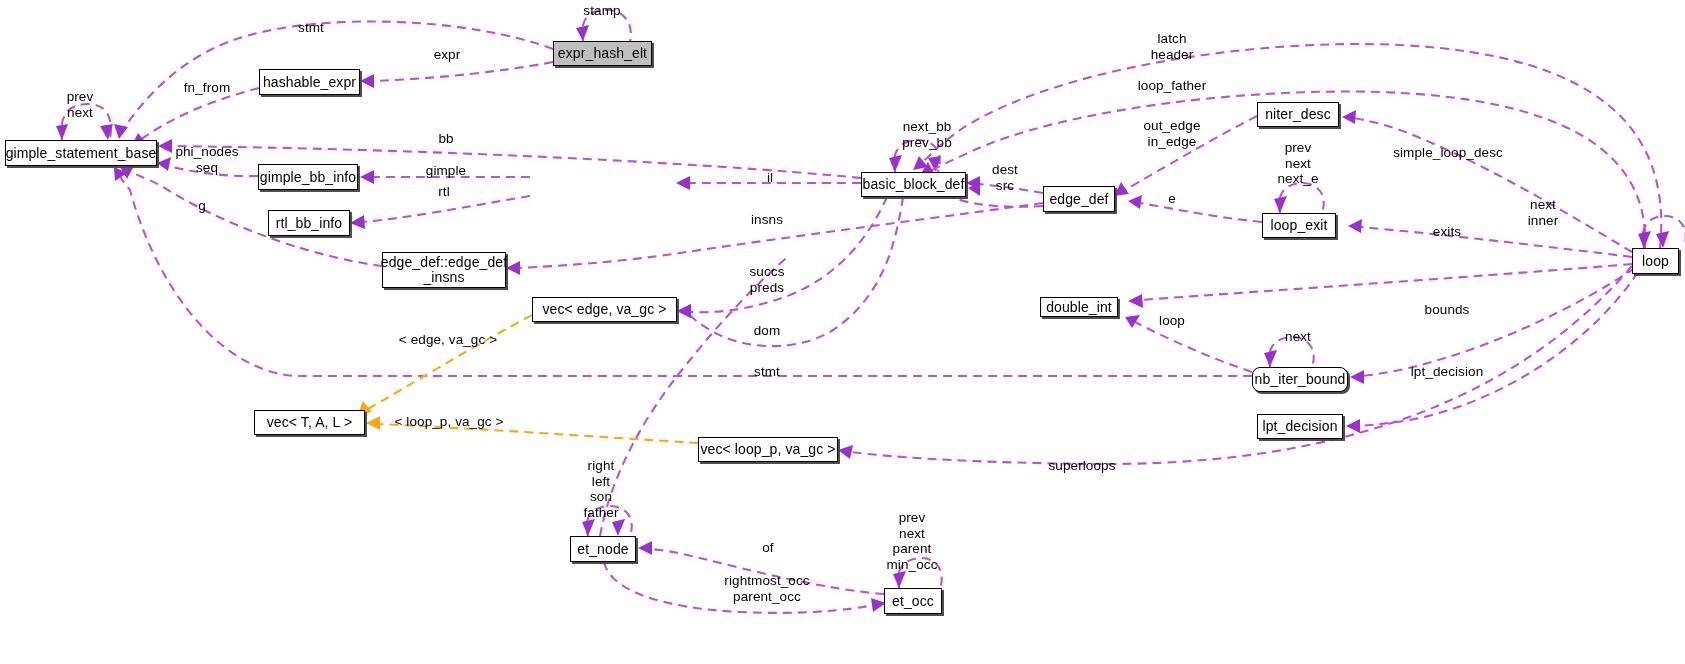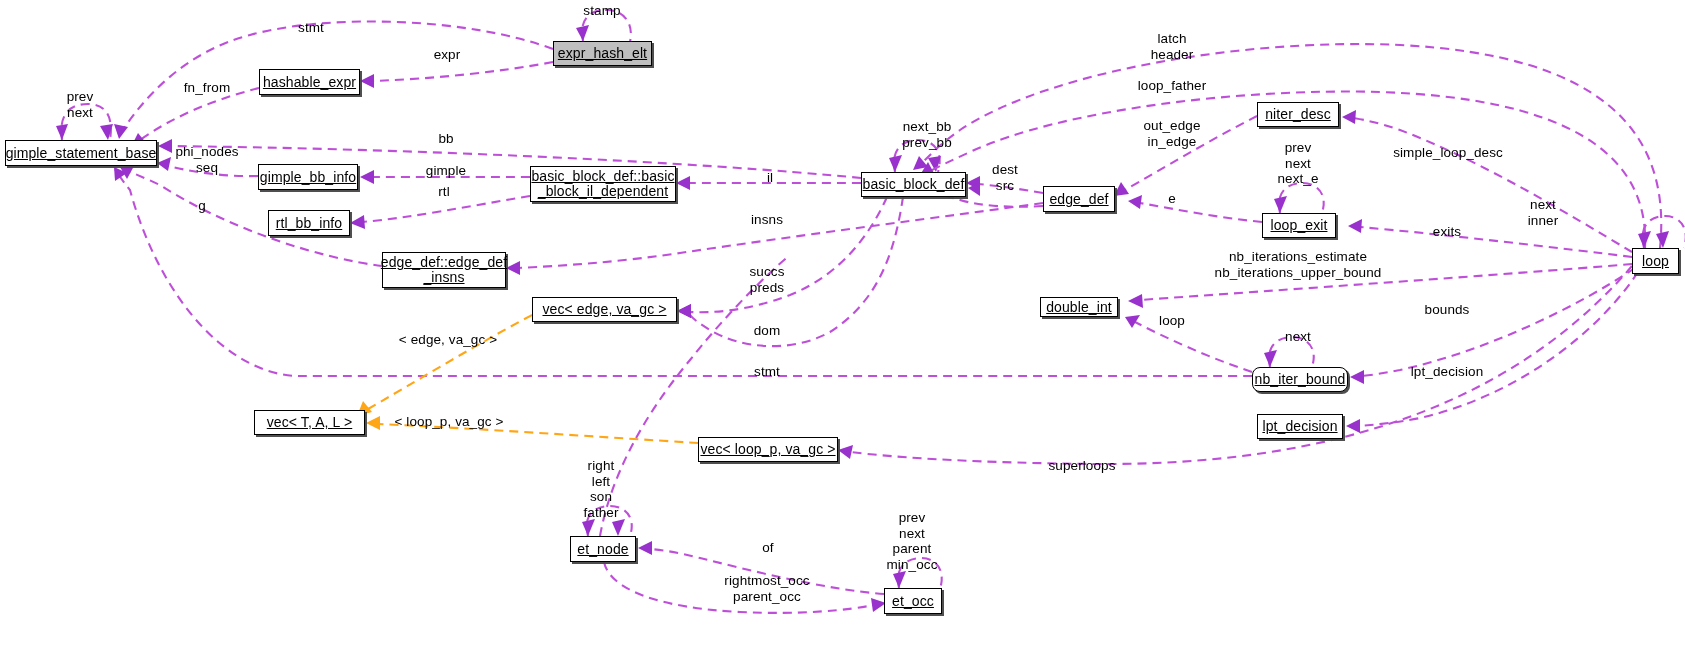--- a/index.html
+++ b/index.html
@@ -48,21 +48,20 @@
     color: #000000;
     font-size: 14px;
     line-height: 15px;
     text-align: center;
     display: flex;
     align-items: center;
     justify-content: center;
     white-space: pre;
     box-shadow: 2px 2px 0 0 rgba(70,70,70,0.95);
     letter-spacing: 0.1px;
-    text-decoration: underline;
   }
   .node-box.highlight {
     background: #bfbfbf;
   }
   .edge-label {
     position: absolute;
     font-size: 13.5px;
     line-height: 15.5px;
     color: #000000;
     white-space: pre;
@@ -209,24 +208,20 @@
     <span>hashable_expr</span>
   </div>
   <div class="node-box highlight" style="left:553px; top:41px; width:99px; height:25px;">
     <span>expr_hash_elt</span>
   </div>
   <div class="node-box" style="left:258px; top:164px; width:100px; height:26px;">
     <span>gimple_bb_info</span>
   </div>
   <div class="node-box" style="left:268px; top:210px; width:82px; height:26px;">
     <span>rtl_bb_info</span>
-  </div>
-  <div class="node-box" style="left:530px; top:166px; width:146px; height:36px;">
-    <span>basic_block_def::basic
-_block_il_dependent</span>
   </div>
   <div class="node-box" style="left:861px; top:172px; width:105px; height:25px;">
     <span>basic_block_def</span>
   </div>
   <div class="node-box" style="left:1043px; top:186px; width:72px; height:26px;">
     <span>edge_def</span>
   </div>
   <div class="node-box" style="left:382px; top:252px; width:124px; height:36px;">
     <span>edge_def::edge_def
 _insns</span>
@@ -307,20 +302,18 @@
   <div class="edge-label" style="left:1172px; top:118px;"><span>out_edge
 in_edge</span></div>
   <div class="edge-label" style="left:1448px; top:133px;margin-top:12px;"><span>simple_loop_desc</span></div>
   <div class="edge-label" style="left:1298px; top:140px;"><span>prev
 next
 next_e</span></div>
   <div class="edge-label" style="left:1172px; top:191px;"><span>e</span></div>
   <div class="edge-label" style="left:1543px; top:197px;"><span>next
 inner</span></div>
   <div class="edge-label" style="left:1447px; top:224px;"><span>exits</span></div>
-  <div class="edge-label" style="left:1298px; top:249px;"><span>nb_iterations_estimate
-nb_iterations_upper_bound</span></div>
   <div class="edge-label" style="left:1447px; top:302px;"><span>bounds</span></div>
   <div class="edge-label" style="left:1172px; top:313px;"><span>loop</span></div>
   <div class="edge-label" style="left:1298px; top:329px;"><span>next</span></div>
   <div class="edge-label" style="left:1447px; top:364px;"><span>lpt_decision</span></div>
 
 </div>
 
 </body></html>

